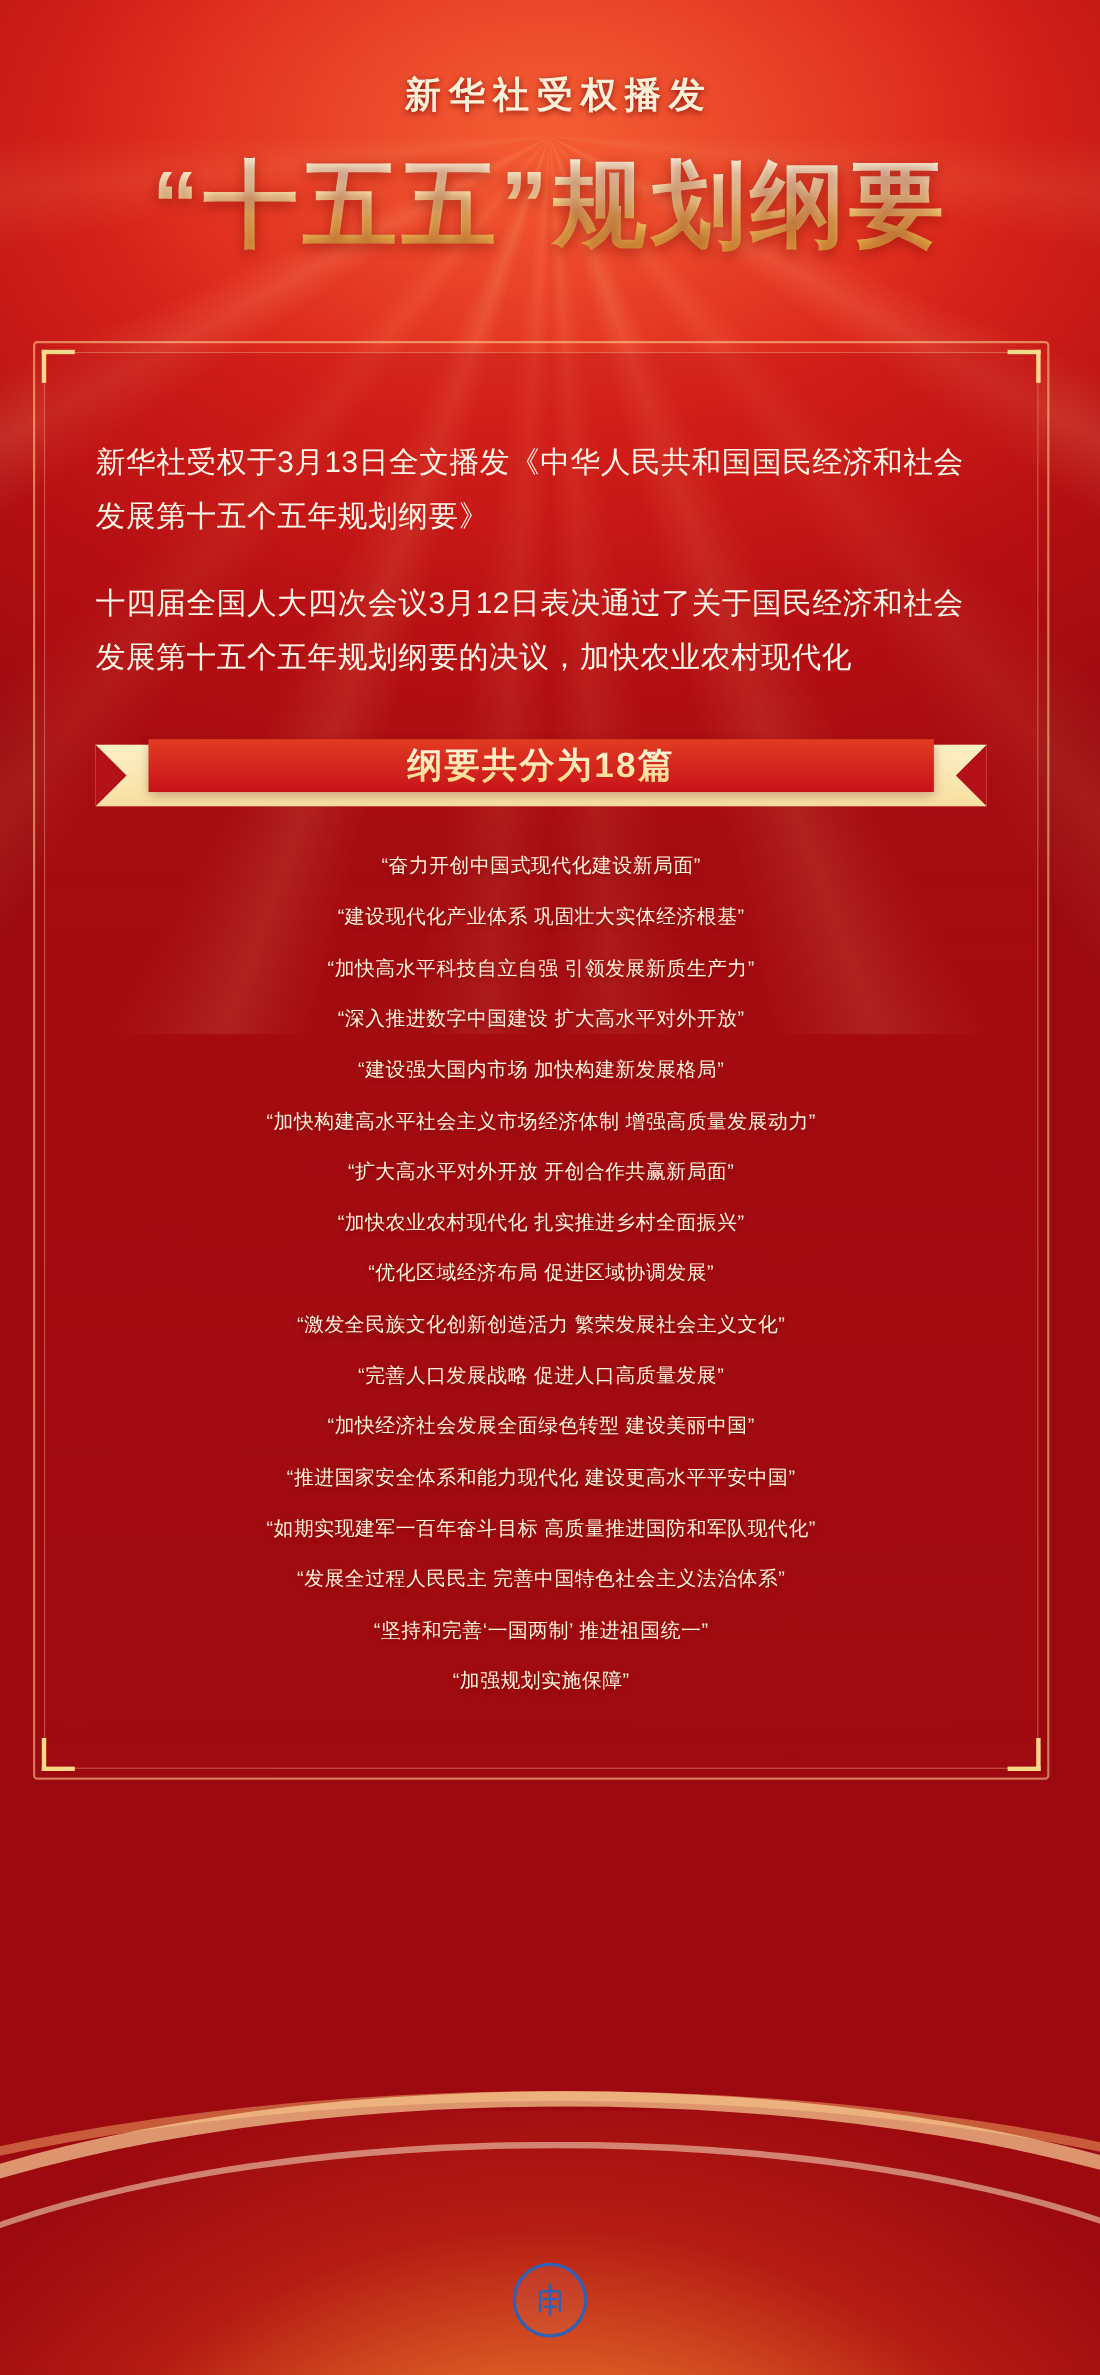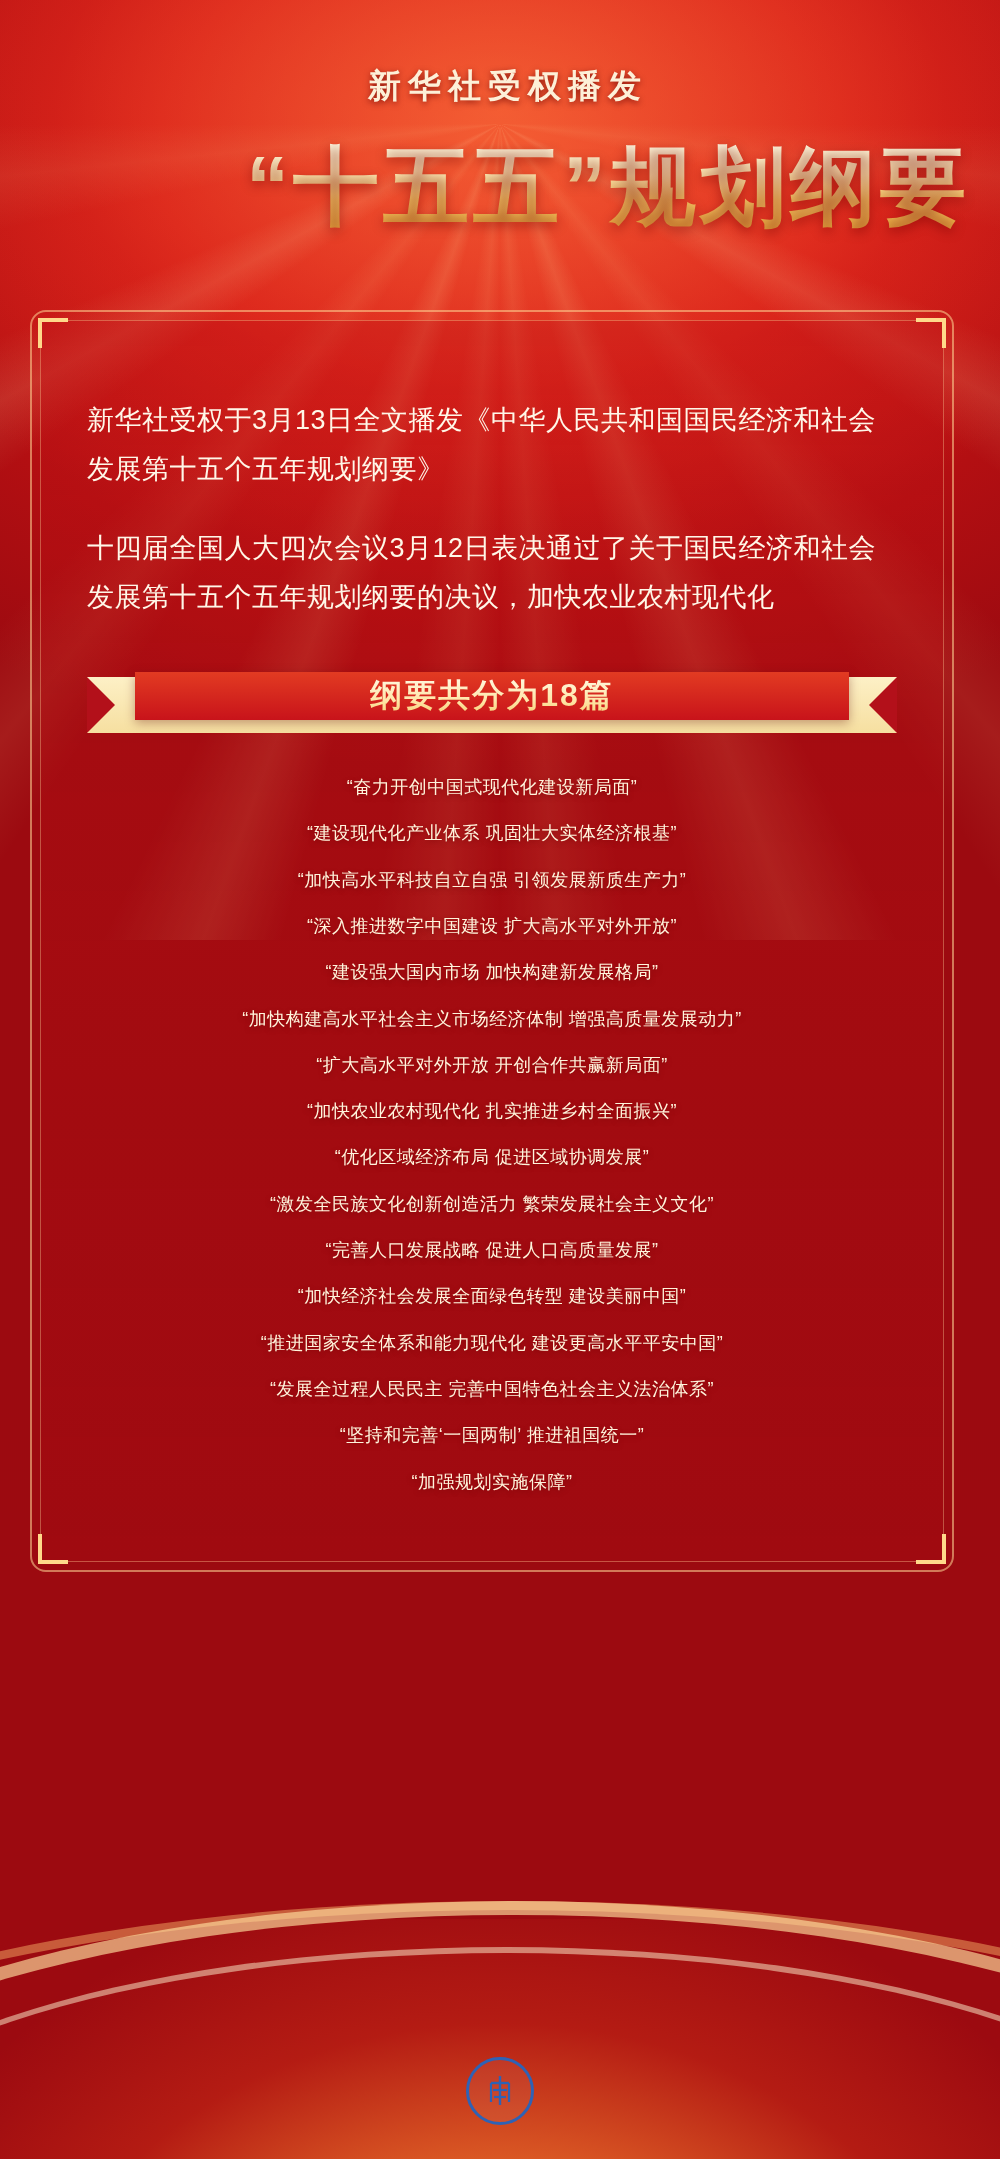--- a/index.html
+++ b/index.html
@@ -89,30 +89,29 @@
     font-size: 86px;
     font-weight: bold;
     letter-spacing: 4px;
     line-height: 1.1;
     background: linear-gradient(180deg, #fffbe8 0%, #ffeab0 38%, #f6c765 64%, #e7a63a 100%);
     -webkit-background-clip: text;
     background-clip: text;
     color: transparent;
     text-shadow: 0 4px 12px rgba(110,0,0,0.45);
     padding: 0 30px;
-    text-align: right;
   }
 
   
   .card-wrap {
     position: relative;
     margin: 76px 46px 0 30px;
     padding: 8px;
     border: 2px solid rgba(255,215,150,0.55);
-    border-radius: 16px;
+    border-radius: 4px;
   }
   .card {
     position: relative;
     border: 1px solid rgba(255,220,160,0.35);
     padding: 48px 46px 56px 46px;
     background: linear-gradient(180deg, rgba(190,16,20,0.35) 0%, rgba(170,12,16,0.25) 100%);
   }
   .corner {
     position: absolute;
     width: 26px; height: 26px;
@@ -268,20 +267,21 @@
         <li>“深入推进数字中国建设 扩大高水平对外开放”</li>
         <li>“建设强大国内市场 加快构建新发展格局”</li>
         <li>“加快构建高水平社会主义市场经济体制 增强高质量发展动力”</li>
         <li>“扩大高水平对外开放 开创合作共赢新局面”</li>
         <li>“加快农业农村现代化 扎实推进乡村全面振兴”</li>
         <li>“优化区域经济布局 促进区域协调发展”</li>
         <li>“激发全民族文化创新创造活力 繁荣发展社会主义文化”</li>
         <li>“完善人口发展战略 促进人口高质量发展”</li>
         <li>“加快经济社会发展全面绿色转型 建设美丽中国”</li>
         <li>“推进国家安全体系和能力现代化 建设更高水平平安中国”</li>
+        <li>“如期实现建军一百年奋斗目标 高质量推进国防和军队现代化”</li>
         <li>“发展全过程人民民主 完善中国特色社会主义法治体系”</li>
         <li>“坚持和完善‘一国两制’ 推进祖国统一”</li>
         <li>“加强规划实施保障”</li>
       </ul>
     </div>
   </div>
 
   <div class="bottom">
     <div class="g1"></div>
     <div class="arc a2"></div>

